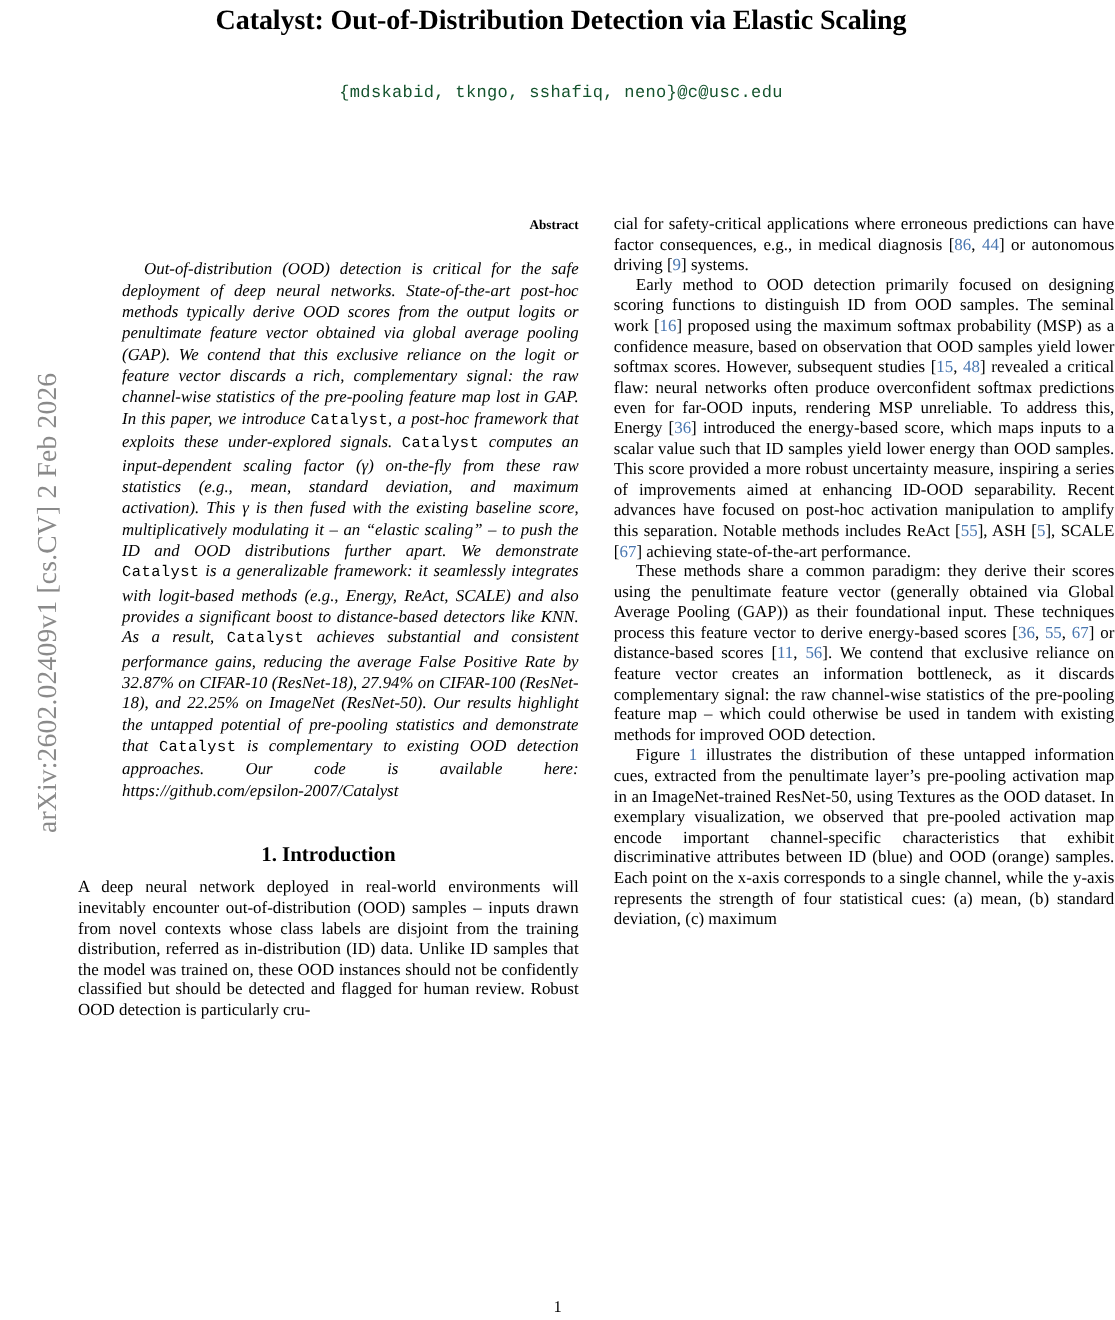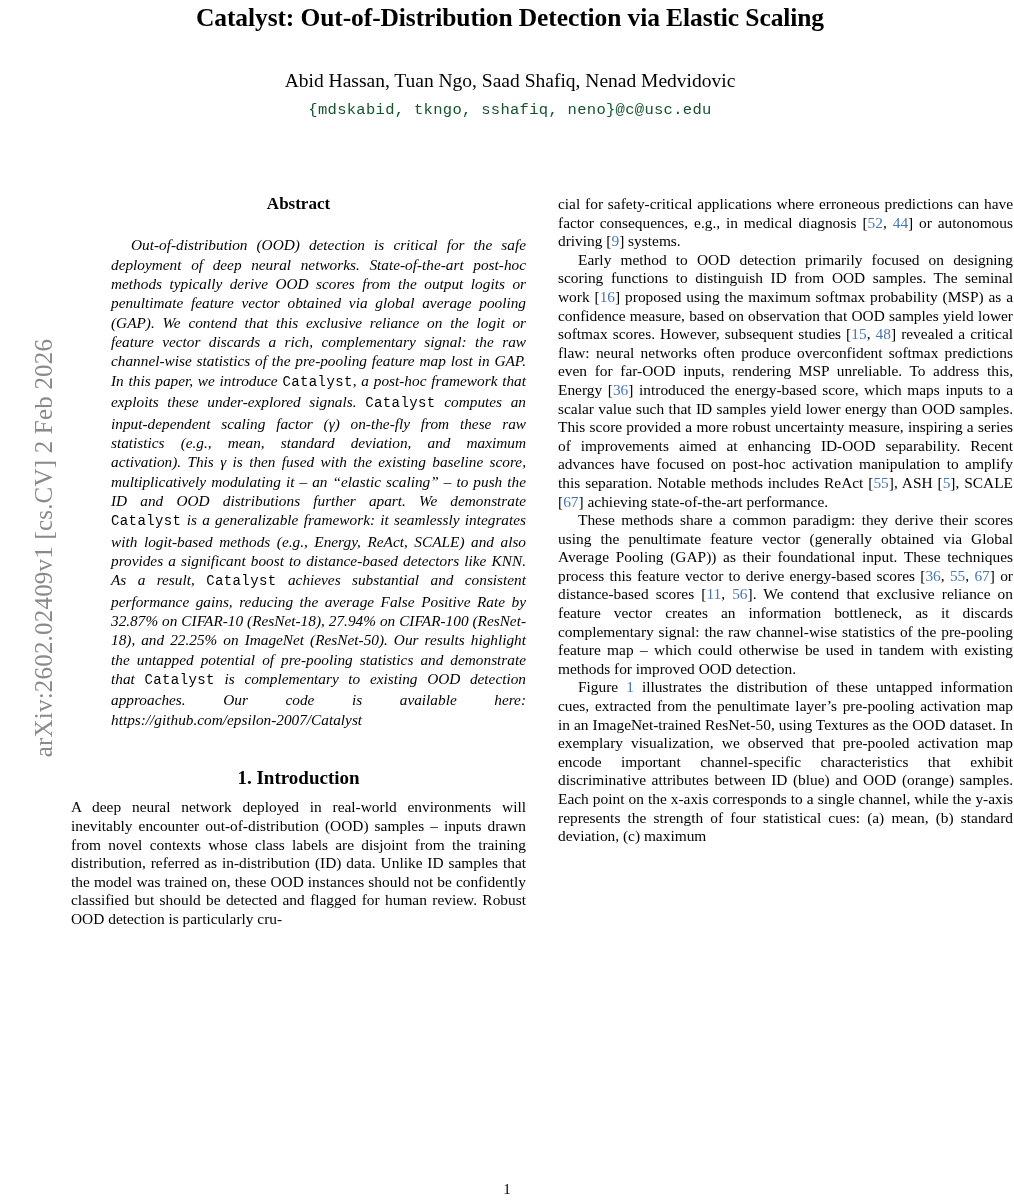--- a/index.html
+++ b/index.html
@@ -81,22 +81,22 @@
     line-height: 18.4px;
     text-align: justify;
     text-justify: inter-word;
     hyphens: manual;
   }
   #col-left  { left: 71px; }
   #col-right { left: 558px; }
 
   h2.abstract-head {
     margin: 0 0 22px 0;
-    text-align: center;
-    font-size: 17px;
+    text-align: right;
+    font-size: 12px;
     font-weight: bold;
   }
 
   .abstract-body {
     font-style: italic;
     font-size: 15.3px;
     line-height: 19.35px;
     text-align: justify;
     margin-left: 40px;
   }
@@ -141,41 +141,40 @@
 </head>
 <body>
 
 <div id="arxiv-stamp">arXiv:2602.02409v1  [cs.CV]  2 Feb 2026</div>
 
 <div id="page">
 
   <div id="title">Catalyst: Out-of-Distribution Detection via Elastic Scaling</div>
 
   <div id="authors-block">
-    <div class="author-line">Abid Hassan, Tuan Ngo, Saad Shafiq, Nenad Medvidovic</div>
     <div class="email-line">{mdskabid, tkngo, sshafiq, neno}@c@usc.edu</div>
   </div>
 
   <div class="col" id="col-left">
 
     <h2 class="abstract-head">Abstract</h2>
 
     <div class="abstract-body">
       <p><span>Out-of-distribution (OOD) detection is critical for the safe deployment of deep neural networks. State-of-the-art post-hoc methods typically derive OOD scores from the output logits or penultimate feature vector obtained via global average pooling (GAP). We contend that this exclusive reliance on the logit or feature vector discards a rich, complementary signal: the raw channel-wise statistics of the pre-pooling feature map lost in GAP. In this paper, we introduce </span><span class="mono">Catalyst</span><span>, a post-hoc framework that exploits these under-explored signals. </span><span class="mono">Catalyst</span><span> computes an input-dependent scaling factor (γ) on-the-fly from these raw statistics (e.g., mean, standard deviation, and maximum activation). This γ is then fused with the existing baseline score, multiplicatively modulating it – an “elastic scaling” – to push the ID and OOD distributions further apart. We demonstrate </span><span class="mono">Catalyst</span><span> is a generalizable framework: it seamlessly integrates with logit-based methods (e.g., Energy, ReAct, SCALE) and also provides a significant boost to distance-based detectors like KNN. As a result, </span><span class="mono">Catalyst</span><span> achieves substantial and consistent performance gains, reducing the average False Positive Rate by 32.87% on CIFAR-10 (ResNet-18), 27.94% on CIFAR-100 (ResNet-18), and 22.25% on ImageNet (ResNet-50). Our results highlight the untapped potential of pre-pooling statistics and demonstrate that </span><span class="mono">Catalyst</span><span> is complementary to existing OOD detection approaches. Our code is available here: https://github.com/epsilon-2007/Catalyst</span></p>
     </div>
 
     <h2 class="section-head">1. Introduction</h2>
 
     <p class="para first">A deep neural network deployed in real-world environments will inevitably encounter out-of-distribution (OOD) samples – inputs drawn from novel contexts whose class labels are disjoint from the training distribution, referred as in-distribution (ID) data. Unlike ID samples that the model was trained on, these OOD instances should not be confidently classified but should be detected and flagged for human review. Robust OOD detection is particularly cru-</p>
 
   </div>
 
   <div class="col" id="col-right">
 
-    <p class="para first"><span>cial for safety-critical applications where erroneous predictions can have factor consequences, e.g., in medical diagnosis [</span><span class="cite">52</span><span>, </span><span class="cite">44</span><span>] or autonomous driving [</span><span class="cite">9</span><span>] systems.</span></p>
+    <p class="para first"><span>cial for safety-critical applications where erroneous predictions can have factor consequences, e.g., in medical diagnosis [</span><span class="cite">86</span><span>, </span><span class="cite">44</span><span>] or autonomous driving [</span><span class="cite">9</span><span>] systems.</span></p>
 
     <p class="para"><span>Early method to OOD detection primarily focused on designing scoring functions to distinguish ID from OOD samples. The seminal work [</span><span class="cite">16</span><span>] proposed using the maximum softmax probability (MSP) as a confidence measure, based on observation that OOD samples yield lower softmax scores. However, subsequent studies [</span><span class="cite">15</span><span>, </span><span class="cite">48</span><span>] revealed a critical flaw: neural networks often produce overconfident softmax predictions even for far-OOD inputs, rendering MSP unreliable. To address this, Energy [</span><span class="cite">36</span><span>] introduced the energy-based score, which maps inputs to a scalar value such that ID samples yield lower energy than OOD samples. This score provided a more robust uncertainty measure, inspiring a series of improvements aimed at enhancing ID-OOD separability. Recent advances have focused on post-hoc activation manipulation to amplify this separation. Notable methods includes ReAct [</span><span class="cite">55</span><span>], ASH [</span><span class="cite">5</span><span>], SCALE [</span><span class="cite">67</span><span>] achieving state-of-the-art performance.</span></p>
 
     <p class="para"><span>These methods share a common paradigm: they derive their scores using the penultimate feature vector (generally obtained via Global Average Pooling (GAP)) as their foundational input. These techniques process this feature vector to derive energy-based scores [</span><span class="cite">36</span><span>, </span><span class="cite">55</span><span>, </span><span class="cite">67</span><span>] or distance-based scores [</span><span class="cite">11</span><span>, </span><span class="cite">56</span><span>]. We contend that exclusive reliance on feature vector creates an information bottleneck, as it discards complementary signal: the raw channel-wise statistics of the pre-pooling feature map – which could otherwise be used in tandem with existing methods for improved OOD detection.</span></p>
 
     <p class="para"><span>Figure </span><span class="cite">1</span><span> illustrates the distribution of these untapped information cues, extracted from the penultimate layer’s pre-pooling activation map in an ImageNet-trained ResNet-50, using Textures as the OOD dataset. In exemplary visualization, we observed that pre-pooled activation map encode important channel-specific characteristics that exhibit discriminative attributes between ID (blue) and OOD (orange) samples. Each point on the x-axis corresponds to a single channel, while the y-axis represents the strength of four statistical cues: (a) mean, (b) standard deviation, (c) maximum</span></p>
 
   </div>
 
   <div id="page-number">1</div>

